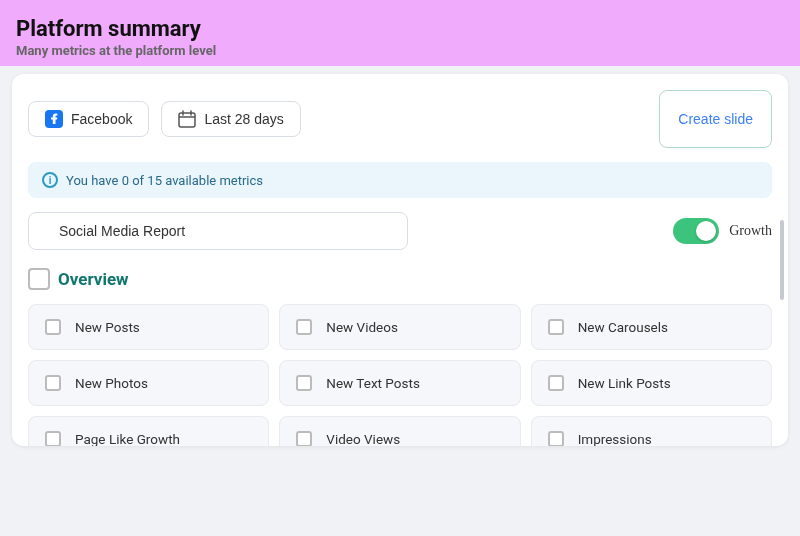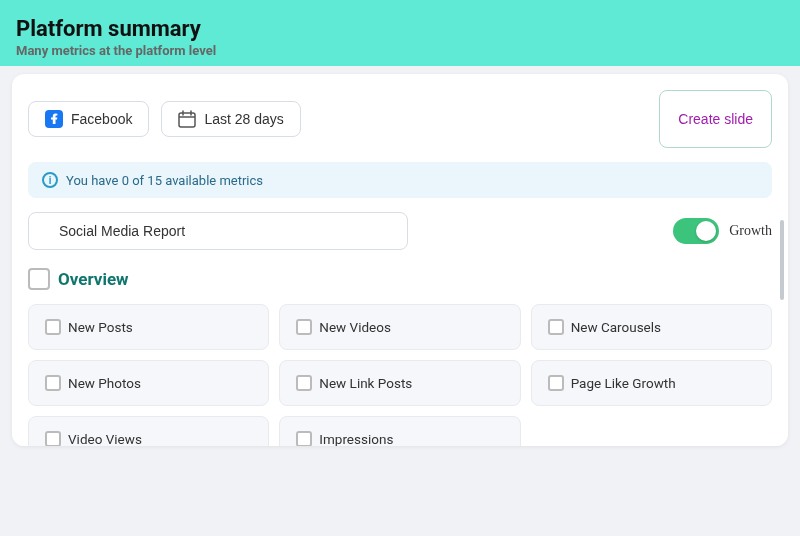--- a/index.html
+++ b/index.html
@@ -5,21 +5,21 @@
     * { box-sizing: border-box; margin: 0; padding: 0; }
     body {
       font-family: -apple-system, BlinkMacSystemFont, 'Segoe UI', Roboto, sans-serif;
       background: #f0f2f5;
       width: 800px;
       height: 536px;
       overflow: hidden;
     }
     .page-header {
       padding: 16px 16px 8px 16px;
-      background: #5eead4;
+      background: #f0abfc;
     }
     .page-title {
       font-size: 22px;
       font-weight: 700;
       color: #111;
     }
     .page-subtitle {
       font-size: 13px;
       color: #666;
       margin-top: 2px;
@@ -54,21 +54,21 @@
       cursor: pointer;
       font-weight: 500;
     }
     .create-slide-btn {
       margin-left: auto;
       padding: 20px 18px;
       border: 1.5px solid #b2d8c8;
       border-radius: 8px;
       background: #fff;
       font-size: 14px;
-      color: #a21caf;
+      color: #3b82f6;
       cursor: pointer;
       font-weight: 500;
     }
     .info-banner {
       display: flex;
       align-items: center;
       gap: 8px;
       background: #eaf6fb;
       border-radius: 8px;
       padding: 10px 14px;
@@ -154,21 +154,21 @@
       justify-content: center;
     }
     .metrics-grid {
       display: grid;
       grid-template-columns: repeat(3, 1fr);
       gap: 10px;
     }
     .metric-card {
       display: flex;
       align-items: center;
-      gap: 7px;
+      gap: 14px;
       padding: 14px 16px;
       background: #f5f7fa;
       border-radius: 8px;
       cursor: pointer;
       border: 1.5px solid #e8eaed;
     }
     .metric-checkbox {
       width: 16px;
       height: 16px;
       border: 2px solid #bbb;
@@ -269,20 +269,24 @@
       <div class="metric-card">
       <div class="metric-checkbox"></div>
       <span class="metric-label">New Carousels</span>
     </div>
       <div class="metric-card">
       <div class="metric-checkbox"></div>
       <span class="metric-label">New Photos</span>
     </div>
       <div class="metric-card">
       <div class="metric-checkbox"></div>
+      <span class="metric-label">New Text Posts</span>
+    </div>
+      <div class="metric-card">
+      <div class="metric-checkbox"></div>
       <span class="metric-label">New Link Posts</span>
     </div>
       <div class="metric-card">
       <div class="metric-checkbox"></div>
       <span class="metric-label">Page Like Growth</span>
     </div>
       <div class="metric-card">
       <div class="metric-checkbox"></div>
       <span class="metric-label">Video Views</span>
     </div>

